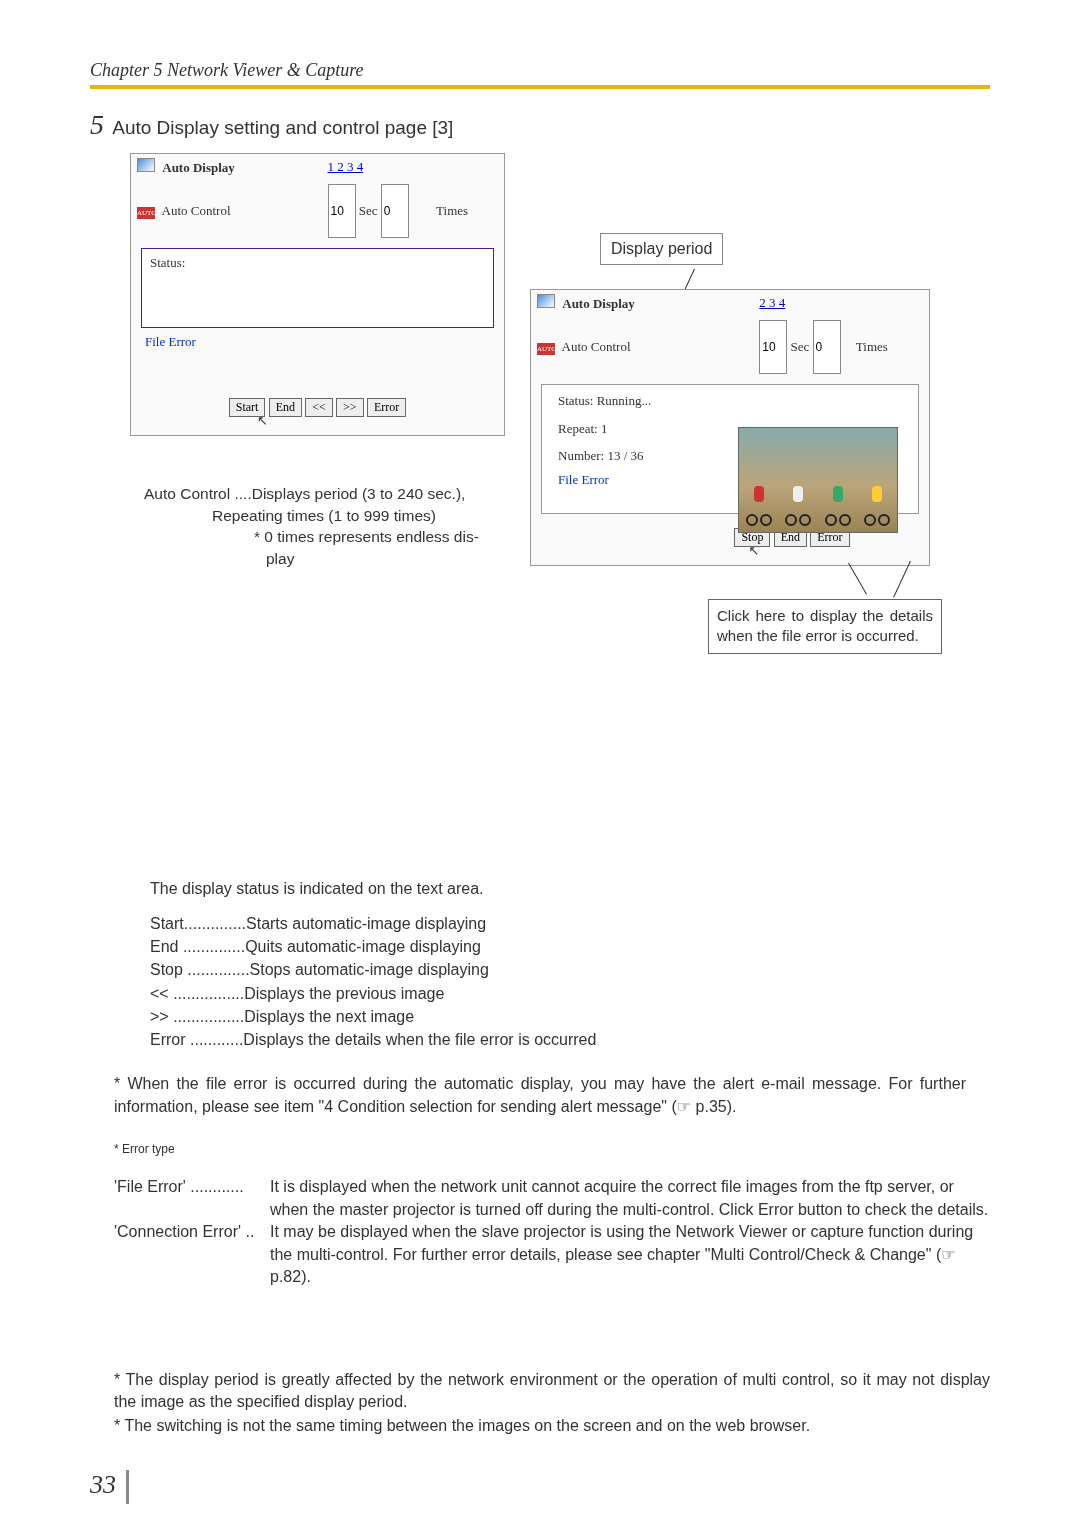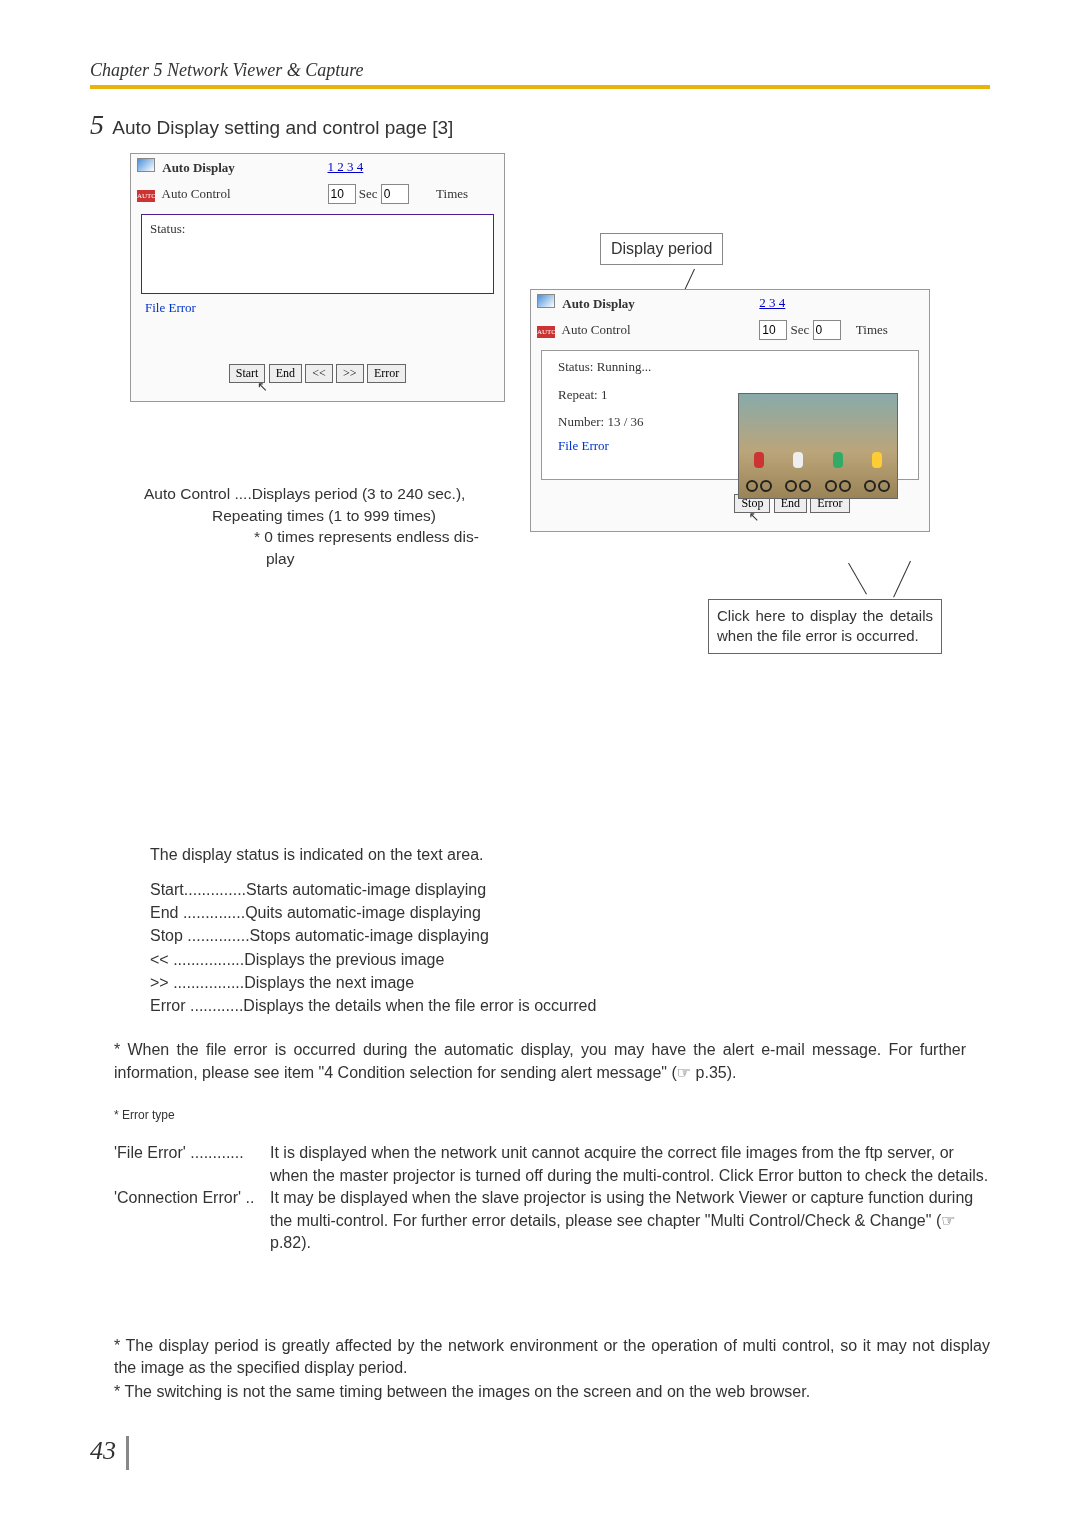--- a/index.html
+++ b/index.html
@@ -77,21 +77,21 @@
     .page-links span {
       margin-right: 2px;
     }
     .page-links .underline {
       text-decoration: underline;
     }
     .input-small {
       width: 28px;
       border: 1px solid #888;
       font-size: 12px;
-      padding: 2px 2px;
+      padding: 19px 2px;
     }
     .status-box {
       border: 1px solid #4c1d95;
       margin: 6px 10px;
       padding: 6px 8px;
       min-height: 80px;
       background: #fff;
     }
     .file-error {
       color: #0033cc;
@@ -452,16 +452,16 @@
       <span class="desc">It may be displayed when the slave projector is using the Network Viewer or capture function during the multi-control. For further error details, please see chapter "Multi Control/Check &amp; Change" (☞ p.82).</span>
     </div>
   </div>
 </div>
 
 <div class="caution">
   <p>* The display period is greatly affected by the network environment or the operation of multi control, so it may not display the image as the specified display period.</p>
   <p>* The switching is not the same timing between the images on the screen and on the web browser.</p>
 </div>
 
-<div class="page-number">43</div>
+<div class="page-number">33</div>
 
 
 
 
 </body></html>

